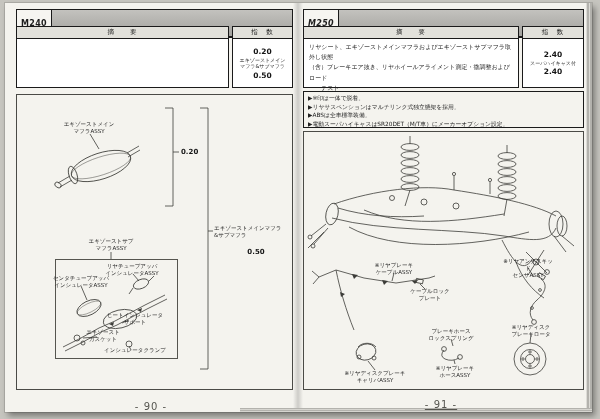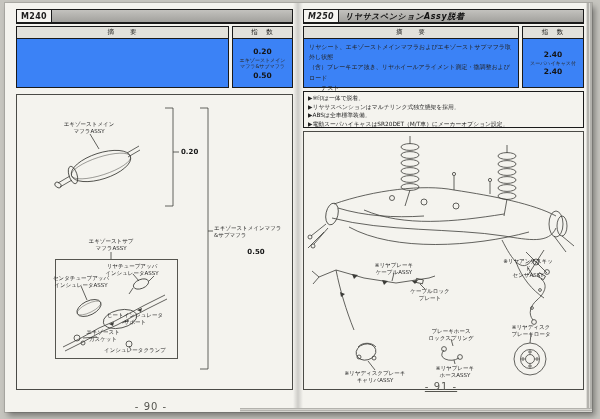--- a/index.html
+++ b/index.html
@@ -20,38 +20,38 @@
   }
   .edge-right {
     position:absolute; right:0; top:0; width:6px; height:100%;
     background:repeating-linear-gradient(90deg,#dcdbd6 0 1px,#b3b2ad 1px 3px);
   }
   .edge-bottom {
     position:absolute; right:0; bottom:0; width:60%; height:4px;
     background:repeating-linear-gradient(0deg,#d6d5d0 0 1px,#b3b2ad 1px 2px);
   }
   .hdr {
-    position:absolute; height:15px; box-sizing:border-box;
+    position:absolute; height:29px; box-sizing:border-box;
     border:1px solid #1a1a1a; border-bottom-width:2px;
     background:linear-gradient(180deg,#c3c2be,#a2a19d);
     display:flex; align-items:stretch;
   }
   .hdr .code {
     background:#f6f5f1; border-right:1px solid #1a1a1a;
     font-weight:bold; font-size:8px; padding:0 4px;
     display:flex; align-items:center; letter-spacing:.3px;
   }
   .hdr .title {
     font-weight:bold; font-size:8px; color:#101010;
     display:flex; align-items:center; padding-left:6px; letter-spacing:.6px;
     white-space:nowrap; overflow:hidden;
   }
   .box {
     position:absolute; box-sizing:border-box; border:1.5px solid #1a1a1a;
-    background:#3b82f6;
+    background:#ffffff;
   }
   .thead {
     height:11px; line-height:11px; text-align:center; font-size:6.5px;
     border-bottom:1px solid #1a1a1a; background:#e2e1db;
     letter-spacing:1px; color:#161616; overflow:hidden;
   }
   .tbody {
     font-size:6px; line-height:1.7; padding:3px 5px; color:#222;
     white-space:pre-wrap; overflow:hidden;
   }
@@ -173,21 +173,20 @@
 サポート</div>
     <div class="dlabel" style="left:86px;top:234px;">エキゾースト
 ガスケット</div>
     <div class="dlabel" style="left:118px;top:252px;">インシュレータクランプ</div>
   </div>
 
   <div class="pagenum" style="left:151px;top:394px;">- 90 -</div>
 
   <div class="hdr" style="left:303px;top:9px;width:281px;font-style:italic;">
     <span class="code">M250</span>
-    <span class="title">リヤサスペンションAssy脱着</span>
   </div>
 
   <div class="box" style="left:303px;top:26px;width:216px;height:62px;">
     <div class="thead">摘　　要</div>
     <div class="tbody">リヤシート、エキゾーストメインマフラおよびエキゾーストサブマフラ取外し状態
 （含）ブレーキエア抜き、リヤホイールアライメント測定・微調整およびロード
 　　テスト</div>
   </div>
   <div class="box" style="left:522px;top:26px;width:62px;height:62px;">
     <div class="thead">指　数</div>
@@ -308,14 +307,14 @@
     <div class="dlabel" style="left:147px;top:196px;">ブレーキホース
 ロックスプリング</div>
     <div class="dlabel" style="left:71px;top:238px;">※リヤディスクブレーキ
 キャリパASSY</div>
     <div class="dlabel" style="left:151px;top:233px;">※リヤブレーキ
 ホースASSY</div>
     <div class="dlabel" style="left:227px;top:192px;">※リヤディスク
 ブレーキロータ</div>
   </div>
 
-  <div class="pagenum" style="left:441px;top:374px;text-decoration:underline;">- 91 -</div>
+  <div class="pagenum" style="left:441px;top:392px;text-decoration:underline;">- 91 -</div>
 </div>
 
 </body></html>

